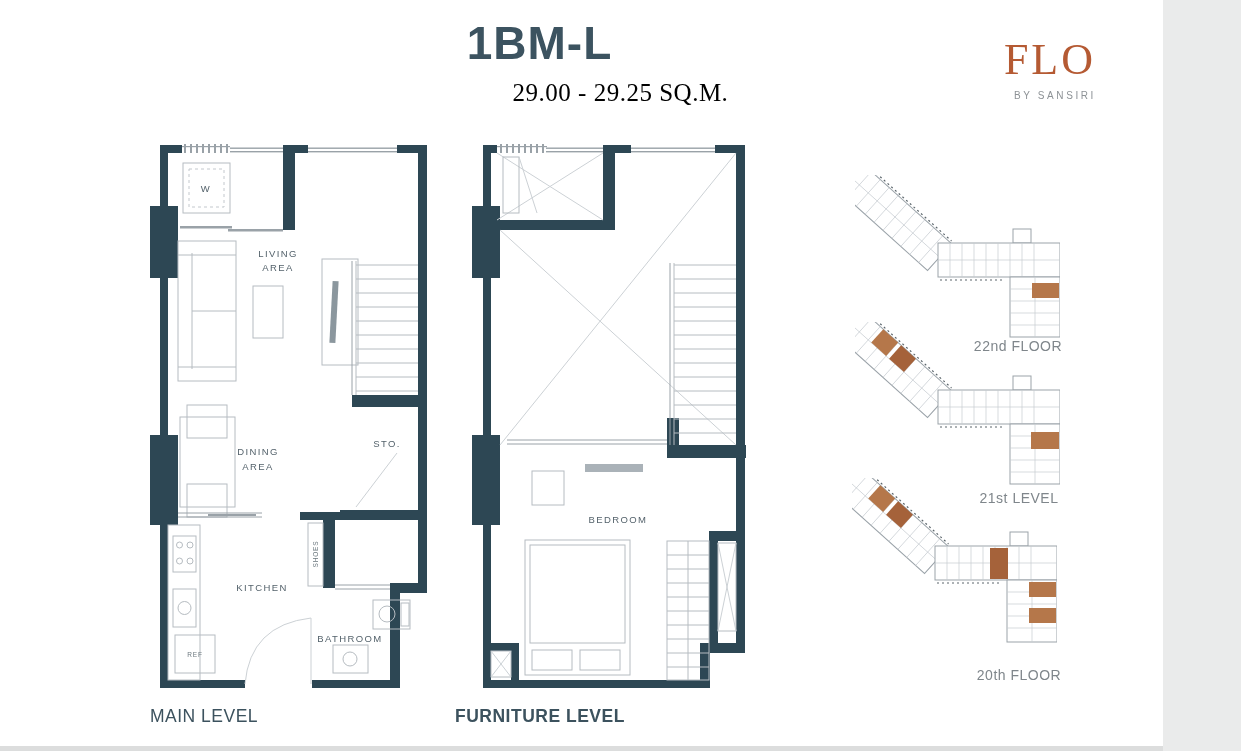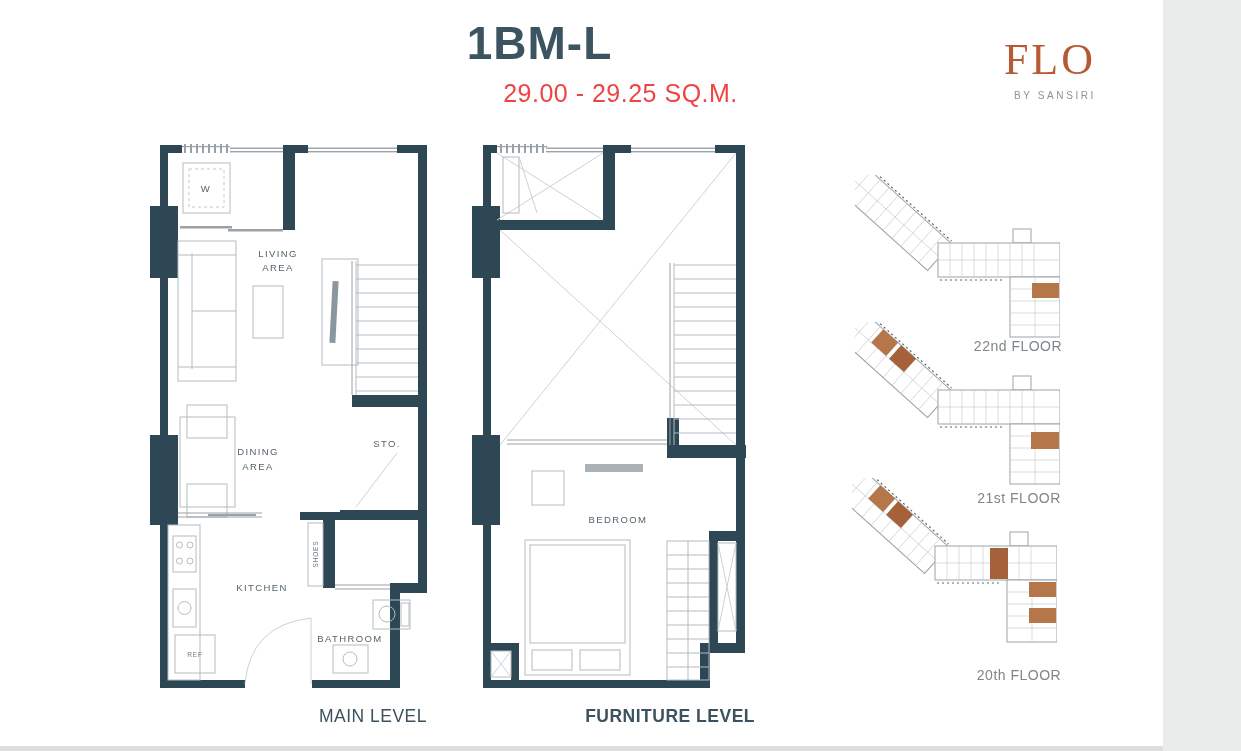--- a/index.html
+++ b/index.html
@@ -5,28 +5,28 @@
   html,body{margin:0;padding:0;background:#fff;}
   .page{position:relative;width:1241px;height:751px;background:#ffffff;overflow:hidden;
         font-family:"Liberation Sans", sans-serif;}
   
   .right-panel{position:absolute;left:1163px;top:0;width:78px;height:751px;background:#eaebeb;}
   .bottom-bar{position:absolute;left:0;bottom:0;width:1163px;height:5px;background:#dcdddd;}
 
   .title{position:absolute;left:0;top:16px;width:1079px;text-align:center;
          font-size:46px;font-weight:bold;letter-spacing:1px;color:#3c5360;}
   .subtitle{position:absolute;left:0;top:79px;width:1241px;text-align:center;
-         font-size:25px;color:#ef4444;letter-spacing:0.5px;}
+         font-size:25px;color:#000000;letter-spacing:0.5px;font-family:Liberation Serif, serif;}
 
   .brand{position:absolute;left:996px;top:34px;width:100px;text-align:right;}
   .brand .logo{font-family:"Liberation Serif", serif;font-size:44px;line-height:52px;
          color:#b55a33;letter-spacing:3px;font-weight:500;}
   .brand .tagline{font-size:10px;letter-spacing:2.6px;color:#8d9296;margin-top:4px;}
 
-  .plan-label{position:absolute;font-size:17.5px;letter-spacing:0.5px;color:#3c525e;text-align:right;}
+  .plan-label{position:absolute;font-size:17.5px;letter-spacing:0.5px;color:#3c525e;text-align:left;}
   .lbl-main{left:150px;top:706px;width:277px;}
   .lbl-furn{left:455px;top:706px;width:300px;font-weight:bold;}
 
   .floor-label{position:absolute;width:150px;text-align:center;font-size:14px;color:#7f868b;letter-spacing:0.5px;}
 
   svg{position:absolute;}
   .wall{fill:#2d4754;}
   .win{fill:#9aa2a8;}
   .ln{stroke:#b6bcc1;stroke-width:1;fill:none;}
   .ln2{stroke:#9aa2a8;stroke-width:1;fill:none;}
@@ -362,21 +362,21 @@
     <rect class="kp-o" x="155" y="102" width="50" height="60"></rect>
     <line class="kp-g" x1="180" y1="102" x2="180" y2="162"></line>
     <line class="kp-g" x1="155" y1="114" x2="205" y2="114"></line>
       <line class="kp-g" x1="155" y1="126" x2="205" y2="126"></line>
     <line class="kp-g" x1="155" y1="138" x2="205" y2="138"></line>
       <line class="kp-g" x1="155" y1="150" x2="205" y2="150"></line>
     <g>
       <rect class="kp-u1" x="176" y="110" width="28" height="17"></rect>
     </g>
   </svg>
-  <div class="floor-label" style="left:944px;top:490px;">21st FLOOR</div>
+  <div class="floor-label" style="left:944px;top:490px;">21st LEVEL</div>
 
   <svg style="left:852px;top:478px;" width="205" height="167" viewBox="0 0 205 167">
     <g transform="rotate(42 40 42)">
       <rect class="kp-o" x="-20" y="24" width="120" height="36"></rect>
       <line class="kp-g" x1="-20" y1="42" x2="100" y2="42"></line>
       <line class="kp-g" x1="-8" y1="24" x2="-8" y2="60"></line>
         <line class="kp-g" x1="4" y1="24" x2="4" y2="60"></line>
       <line class="kp-g" x1="16" y1="24" x2="16" y2="60"></line>
         <line class="kp-g" x1="28" y1="24" x2="28" y2="60"></line>
       <line class="kp-g" x1="40" y1="24" x2="40" y2="60"></line>

